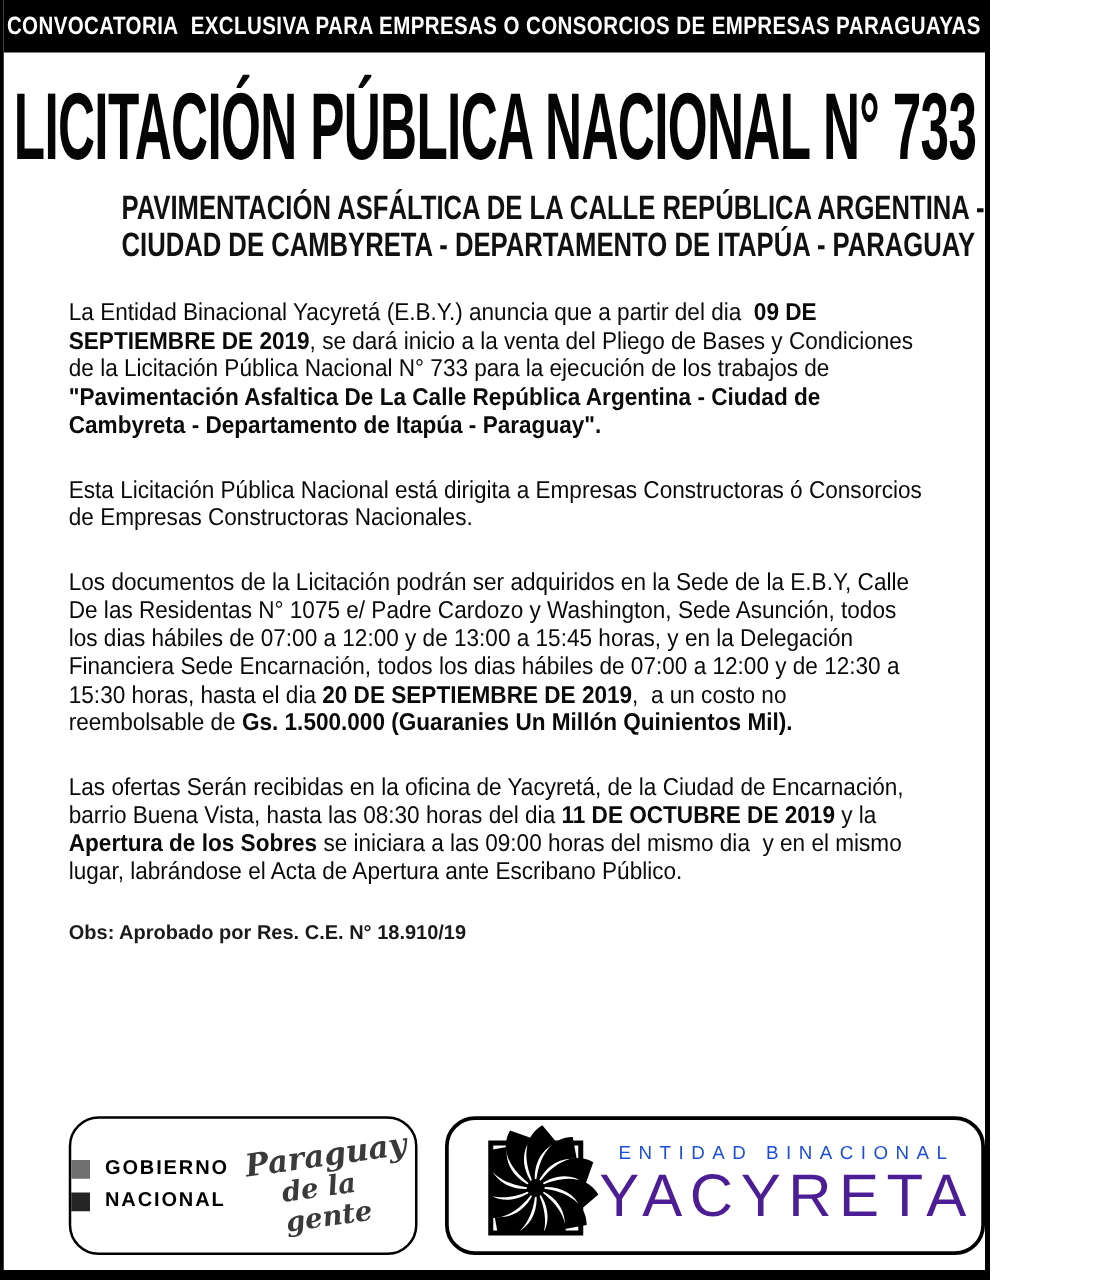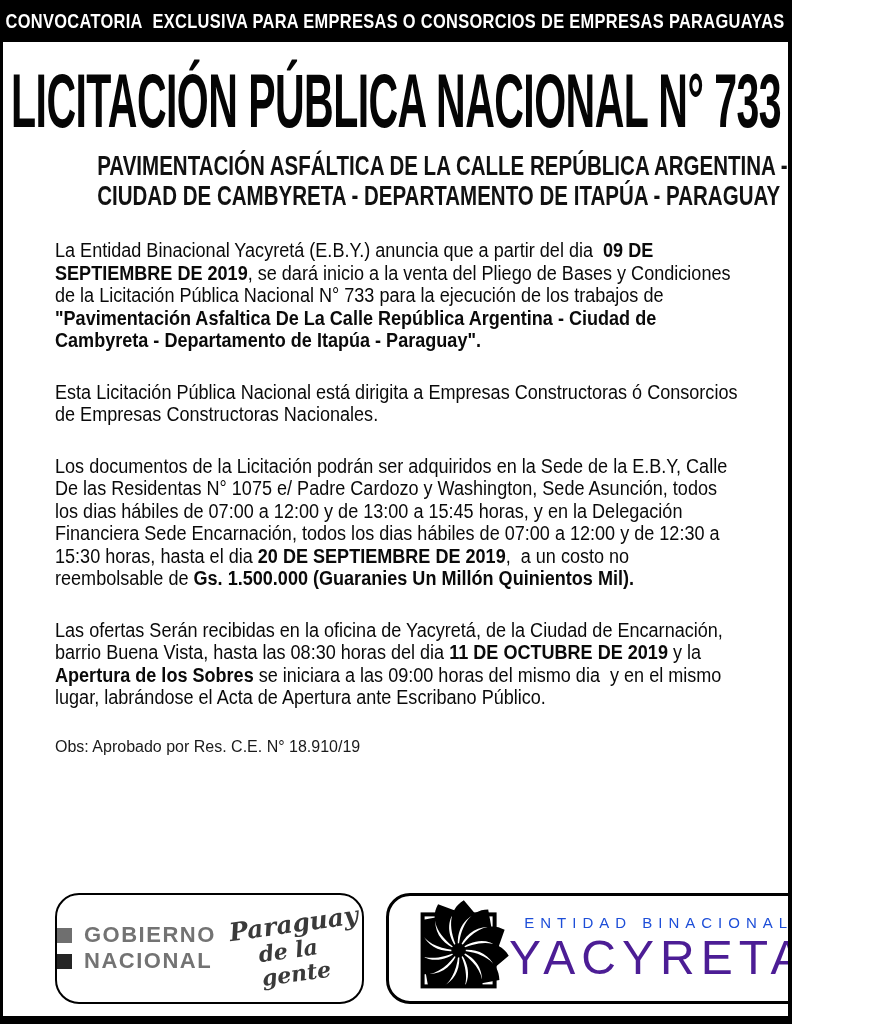--- a/index.html
+++ b/index.html
@@ -41,41 +41,41 @@
   }
   .body-copy { padding: 28px 50px 0 52px; }
   .body-copy p {
     font-size: 19.5px; line-height: 22.5px; margin: 0 0 29px 0;
     width: 108%; transform: scaleX(0.926); transform-origin: 0 0;
     text-align: left; color: #0a0a0a;
   }
   .body-copy b { font-weight: bold; }
   p.obs {
     font-size: 16px; line-height: 18px; margin: 0;
-    transform: none; width: 100%; color: #1a1a1a;
+    transform: none; width: 100%; color: #1a1a1a; font-weight: bold;
   }
   
   .footer {
     display: flex; gap: 22px; margin: 137px 0 0 52px; align-items: stretch;
   }
   .logo-box { box-sizing: border-box; height: 111px; background: #fff; }
   .box-gobierno {
     width: 322px; border: 2px solid #000; border-radius: 24px;
     display: flex; align-items: center; justify-content: center;
   }
   .gob-grid {
     display: grid; grid-template-columns: auto auto;
     column-gap: 12px; row-gap: 4px; align-items: center;
   }
   .sq { width: 15px; height: 15px; }
   .sq-gray { background: #6f6f6f; }
   .sq-black { background: #252525; }
   .gob-word {
-    font-size: 22px; font-weight: bold; letter-spacing: 1.5px;
-    line-height: 22px; color: #737373;
+    font-size: 16px; font-weight: bold; letter-spacing: 1.5px;
+    line-height: 22px; color: #000000;
   }
   .script {
     margin-left: 16px; transform: rotate(-8deg);
     font-family: "DejaVu Serif", serif; font-style: italic; font-weight: bold;
     color: #3a3a3a;
   }
   .script-line1 { font-size: 25px; line-height: 26px; }
   .script-line2 { font-size: 22px; line-height: 24px; margin-left: 26px; }
   .box-yacyreta {
     width: 442px; border: 3px solid #000; border-radius: 24px;

